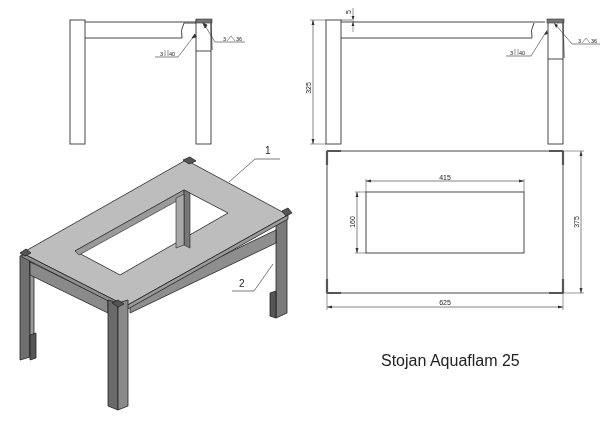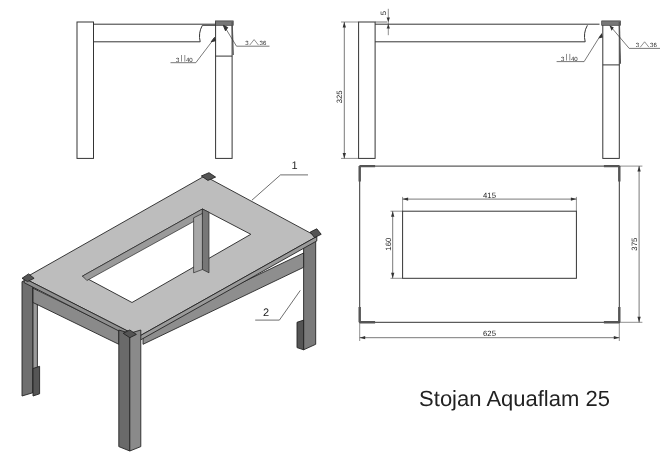--- a/index.html
+++ b/index.html
@@ -1,21 +1,21 @@
 <!DOCTYPE html>
 <html><head>
 <meta charset="utf-8">
 <style>
   html, body { margin: 0; padding: 0; background: #ffffff; }
   body { width: 600px; height: 424px; position: relative; overflow: hidden; font-family: "Liberation Sans", sans-serif; }
   svg { position: absolute; left: 0; top: 0; }
   .dim { font-family: "Liberation Sans", sans-serif; font-size: 7px; fill: #222; }
   .callout { font-family: "Liberation Sans", sans-serif; font-size: 10px; fill: #222; }
   .weld { font-family: "Liberation Sans", sans-serif; font-size: 5.5px; fill: #222; }
-  .title { position: absolute; left: 381px; top: 352px; font-size: 20px; color: #222; font-family: "Liberation Sans", sans-serif; white-space: nowrap; }
+  .title { position: absolute; left: 381px; top: 352px; font-size: 16px; color: #222; font-family: "Liberation Sans", sans-serif; white-space: nowrap; }
 </style>
 </head>
 <body>
 
 <svg width="600" height="424" viewBox="0 0 600 424" xmlns="http://www.w3.org/2000/svg">
 
   <g stroke="#333" stroke-width="0.9" fill="none">
 
     <rect x="70" y="20" width="15" height="124" fill="#fff"></rect>
 

